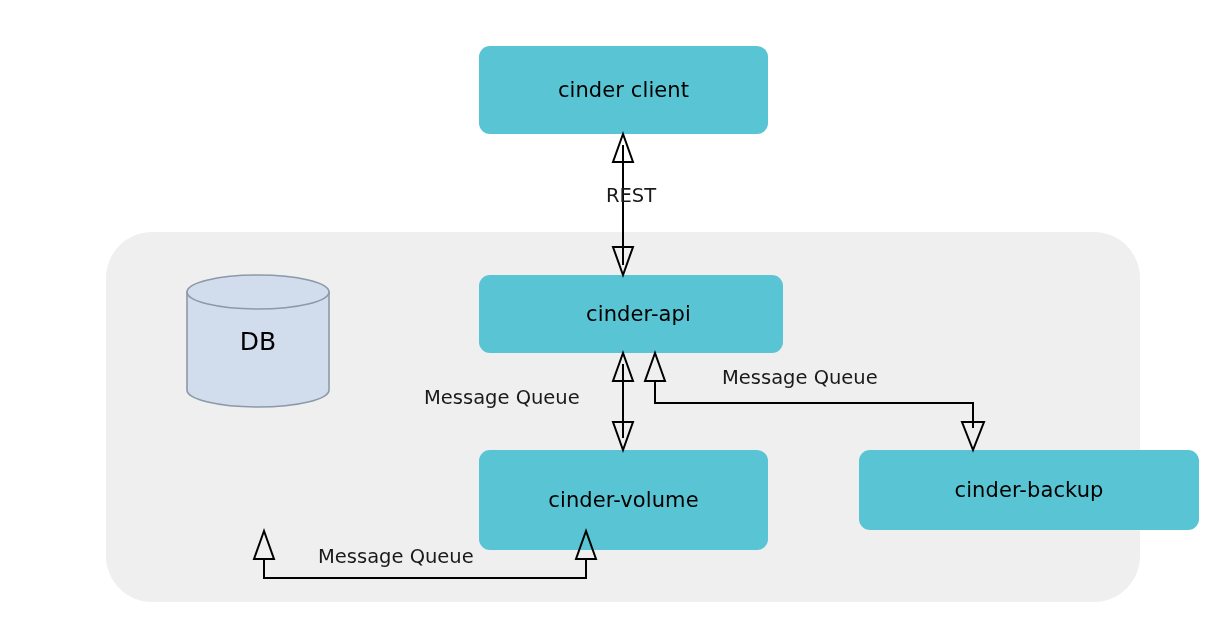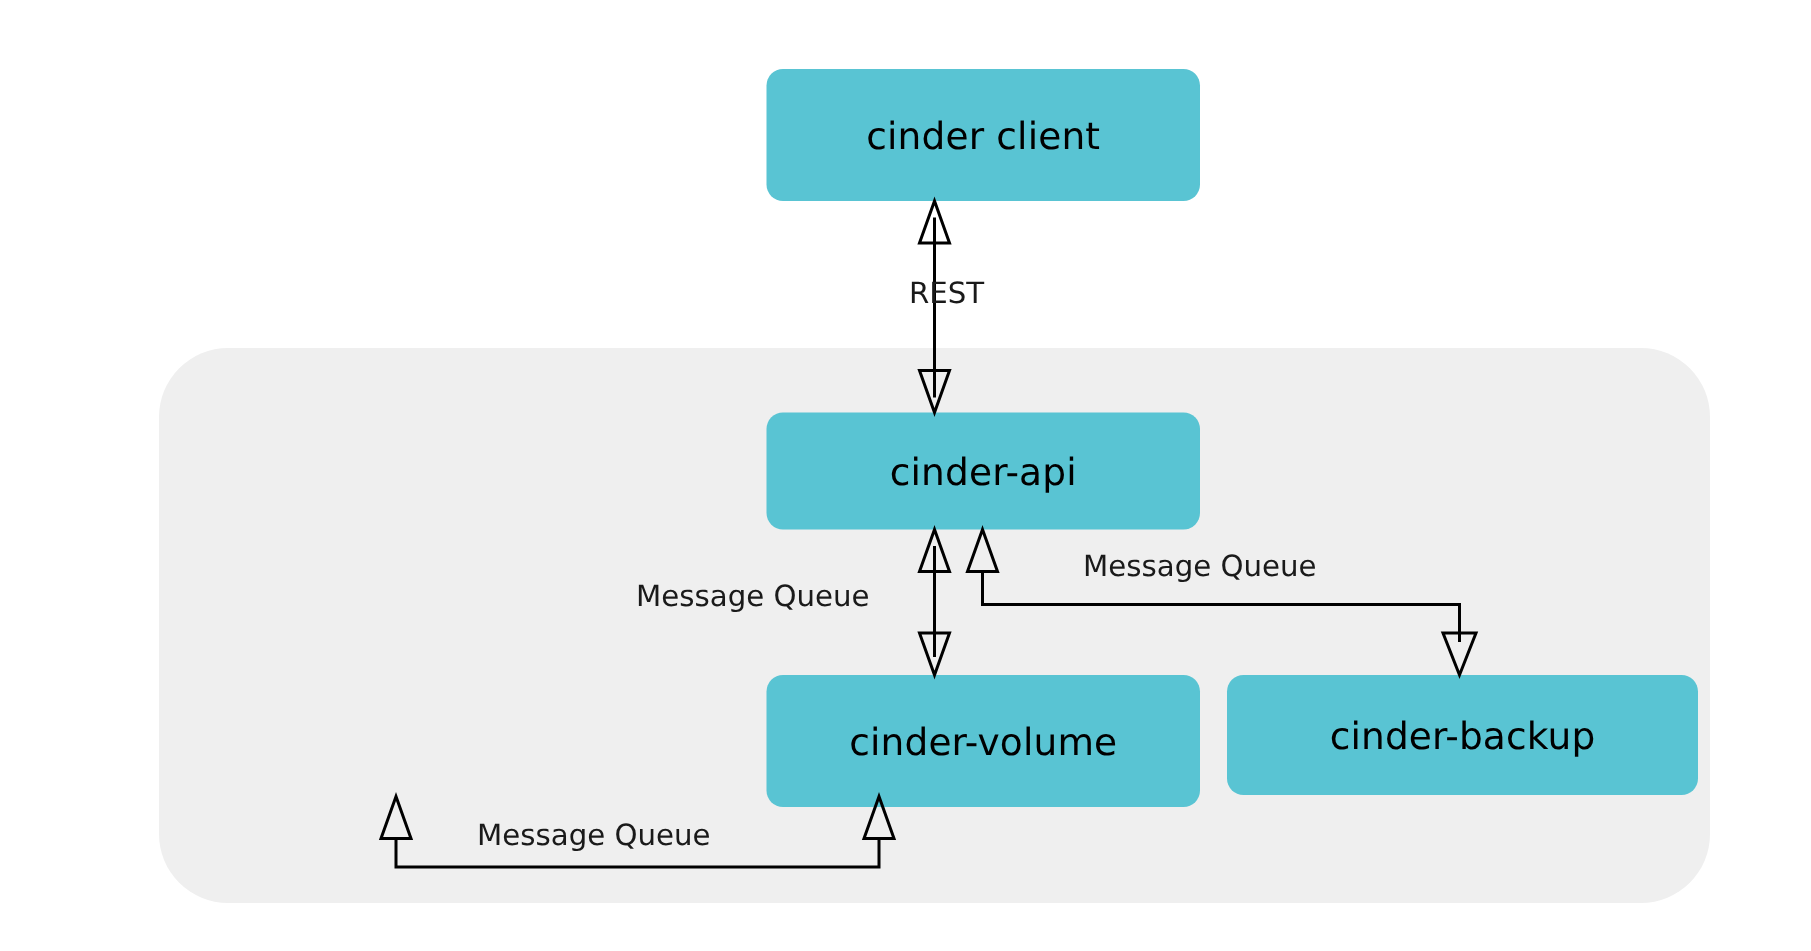--- a/index.html
+++ b/index.html
@@ -25,25 +25,24 @@
     border-radius: 46px;
   }
   .node {
     position: absolute;
     display: flex;
     align-items: center;
     justify-content: center;
     background: #59c4d3;
     border-radius: 11px;
     color: #000000;
-    font-size: 25px;
+    font-size: 21px;
     line-height: 1;
     letter-spacing: 0.1px;
     white-space: nowrap;
-    margin-left: 32px;
   }
   .edge-label {
     position: absolute;
     font-size: 19.5px;
     line-height: 1;
     color: #1a1a1a;
     white-space: nowrap;
   }
   .db-wrap {
     position: absolute;
@@ -76,35 +75,42 @@
   }
   .ahead { fill: #000000; stroke: none; }
 </style>
 </head>
 <body>
 
 <div id="canvas">
 
   <div class="panel" style="left:106px; top:232px; width:1034px; height:370px;"></div>
 
+  <div class="db-wrap" style="left:185px; top:274px; width:146px; height:134px;">
+    <svg width="146" height="134" viewBox="0 0 146 134">
+      <path d="M2,18 L2,116 A71,17 0 0,0 144,116 L144,18 Z" fill="#d1dded" stroke="#8c99a8" stroke-width="1.6"></path>
+      <ellipse cx="73" cy="18" rx="71" ry="17" fill="#d1dded" stroke="#8c99a8" stroke-width="1.6"></ellipse>
+    </svg>
+    <div class="db-label">DB</div>
+  </div>
 
   <div class="node" style="left:479px; top:46px; width:289px; height:88px;">
     <span>cinder client</span>
   </div>
 
-  <div class="node" style="left:479px; top:275px; width:289px; height:78px;">
+  <div class="node" style="left:479px; top:275px; width:289px; height:78px;padding-left:15px;">
     <span>cinder-api</span>
   </div>
 
 
-  <div class="node" style="left:479px; top:450px; width:289px; height:88px;">
+  <div class="node" style="left:479px; top:450px; width:289px; height:100px;">
     <span>cinder-volume</span>
   </div>
 
-  <div class="node" style="left:786px; top:450px; width:314px; height:80px;">
+  <div class="node" style="left:859px; top:450px; width:340px; height:80px;">
     <span>cinder-backup</span>
   </div>
 
   <svg class="arrows" viewBox="0 0 1207 634">
 
     <g>
       <line x1="623" y1="145" x2="623" y2="265"></line>
       <path class="ahead" d="M623,134 L613,162 L633,162 Z"></path>
       <path class="ahead" d="M623,275 L613,247 L633,247 Z"></path>
     </g>

